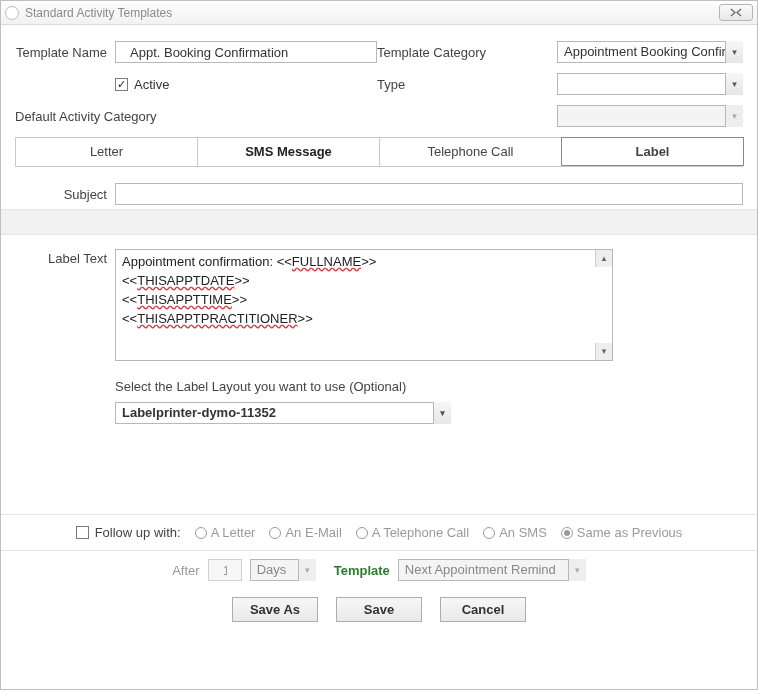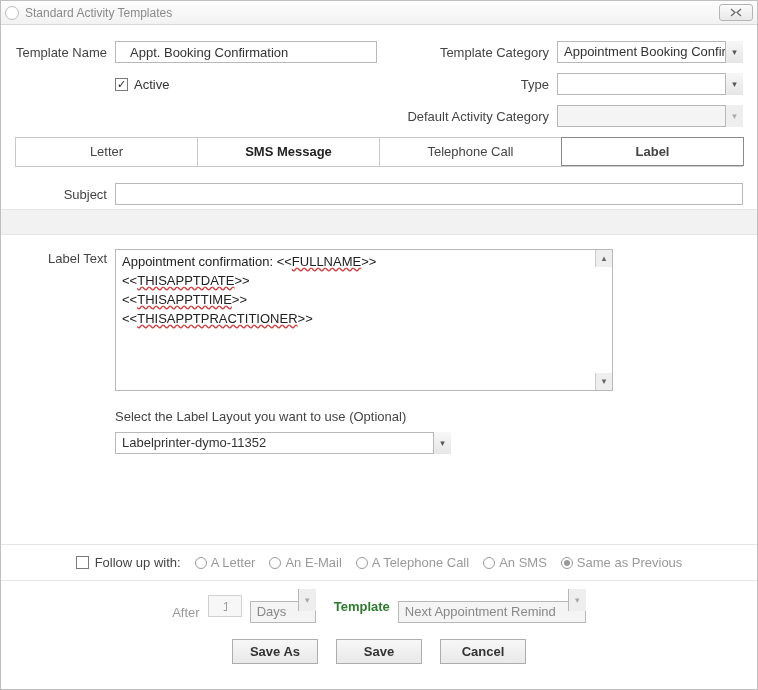--- a/index.html
+++ b/index.html
@@ -25,21 +25,21 @@
   .titlebar .title { flex:1; font-size:12px; }
   .closebtn {
     width:34px; height:17px; border:1px solid #b5b5b5; border-radius:3px;
     background:linear-gradient(#fafafa,#e8e8e8);
     display:flex; align-items:center; justify-content:center;
     font-size:11px; color:#555;
   }
   .form-area { padding: 16px 14px 6px 14px; }
   .row { display:flex; align-items:center; margin-bottom:10px; }
   .lbl-left { width: 100px; text-align:right; padding-right:8px; color:#444; }
-  .lbl-right { text-align:right; padding-right:8px; color:#444; }
+  .lbl-right { text-align:left; padding-right:8px; color:#444; }
   .textinput {
     border:1px solid #b8b8b8; height:22px; padding:2px 14px; font-size:13px;
     background:#fff; color:#333;
   }
   .select { position:relative; }
   .select .box {
     border:1px solid #b8b8b8; height:22px; background:#fff; padding:2px 20px 2px 6px;
     font-size:13px; color:#333; overflow:hidden; white-space:nowrap;
   }
   .select .arrow {
@@ -59,36 +59,36 @@
     border-bottom:none; background:#fff; color:#444; font-size:13px;
     margin-right:-1px;
   }
   .tab.bold{ font-weight:bold; color:#222; }
   .tab.active{ font-weight:bold; border:1px solid #8a8a8a; background:#fff; position:relative; z-index:2; }
   .pane { padding:10px 14px 4px 14px; }
   .subject-row{ display:flex; align-items:center; }
   .gap-strip{ height:26px; background:#f2f2f2; border-top:1px solid #e6e6e6; border-bottom:1px solid #e6e6e6; }
   .label-area{ padding:14px 14px 4px 14px; }
   .label-row{ display:flex; }
-  .textarea-wrap{ position:relative; border:1px solid #b8b8b8; width:498px; height:142px; background:#fff; color:#222; padding:2px 20px 0 6px; font-size:13px; line-height:19px; overflow:hidden; }
+  .textarea-wrap{ position:relative; border:1px solid #b8b8b8; width:498px; height:112px; background:#fff; color:#222; padding:2px 20px 0 6px; font-size:13px; line-height:19px; overflow:hidden; }
   .scroll-up{ position:absolute; right:0; top:0; width:17px; height:17px; background:#eee; border-left:1px solid #ccc; display:flex;align-items:center;justify-content:center;font-size:9px;color:#666;}
   .scroll-dn{ position:absolute; right:0; bottom:0; width:17px; height:17px; background:#eee; border-left:1px solid #ccc; display:flex;align-items:center;justify-content:center;font-size:9px;color:#666;}
   .merge-mf{ text-decoration:underline; text-decoration-style:wavy; text-decoration-color:#d23b3b; }
   .btn {
     border:1px solid #adadad; background:linear-gradient(#f7f7f7,#e9e9e9);
     padding:4px 14px; font-size:13px; color:#333; cursor:default; text-align:center;
   }
   .btn.wide{ width:98px; }
   .followup-bar { border-top:1px solid #e6e6e6; border-bottom:1px solid #e6e6e6; background:#fff; padding:10px 14px; display:flex; align-items:center; gap:14px; justify-content:center; color:#444;}
   .radio{ display:flex; align-items:center; gap:4px; color:#9a9a9a; }
   .radio .dot{ width:12px;height:12px;border:1px solid #9a9a9a;border-radius:50%; background:#fff;}
   .radio.filled .dot::after{ content:""; display:block; width:6px;height:6px;border-radius:50%; background:#9a9a9a; margin:2px;}
   .after-row{ display:flex; align-items:center; gap:8px; justify-content:center; padding:8px 0 0 0;}
   .footer-btns{ display:flex; gap:18px; justify-content:center; padding:16px 0 10px 0;font-weight:bold;}
-  .small-gray{ color:#9a9a9a;margin-top:12px; }
+  .small-gray{ color:#9a9a9a; }
 </style>
 </head>
 <body>
 
 <div class="window">
 
   <div class="titlebar">
     <div class="icon"></div>
     <div class="title">Standard Activity Templates</div>
     <div class="closebtn">
@@ -166,21 +166,21 @@
         <div>
           <span>&lt;&lt;</span><span class="merge-mf">THISAPPTPRACTITIONER</span><span>&gt;&gt;</span>
         </div>
         <div class="scroll-up">▴</div>
         <div class="scroll-dn">▾</div>
       </div>
       <div style="width:14px"></div>
     </div>
 
     <div style="margin-left:100px; margin-top:18px; color:#444;">Select the Label Layout you want to use (Optional)</div>
-    <div style="margin-left:100px; margin-top:8px;">
+    <div style="margin-left:100px; margin-top:8px;font-weight:bold;">
       <div class="select" style="width:336px">
         <div class="box">Labelprinter-dymo-11352</div>
         <div class="arrow">▾</div>
       </div>
     </div>
   </div>
 
   <div style="height:86px"></div>
 
   <div class="followup-bar">

